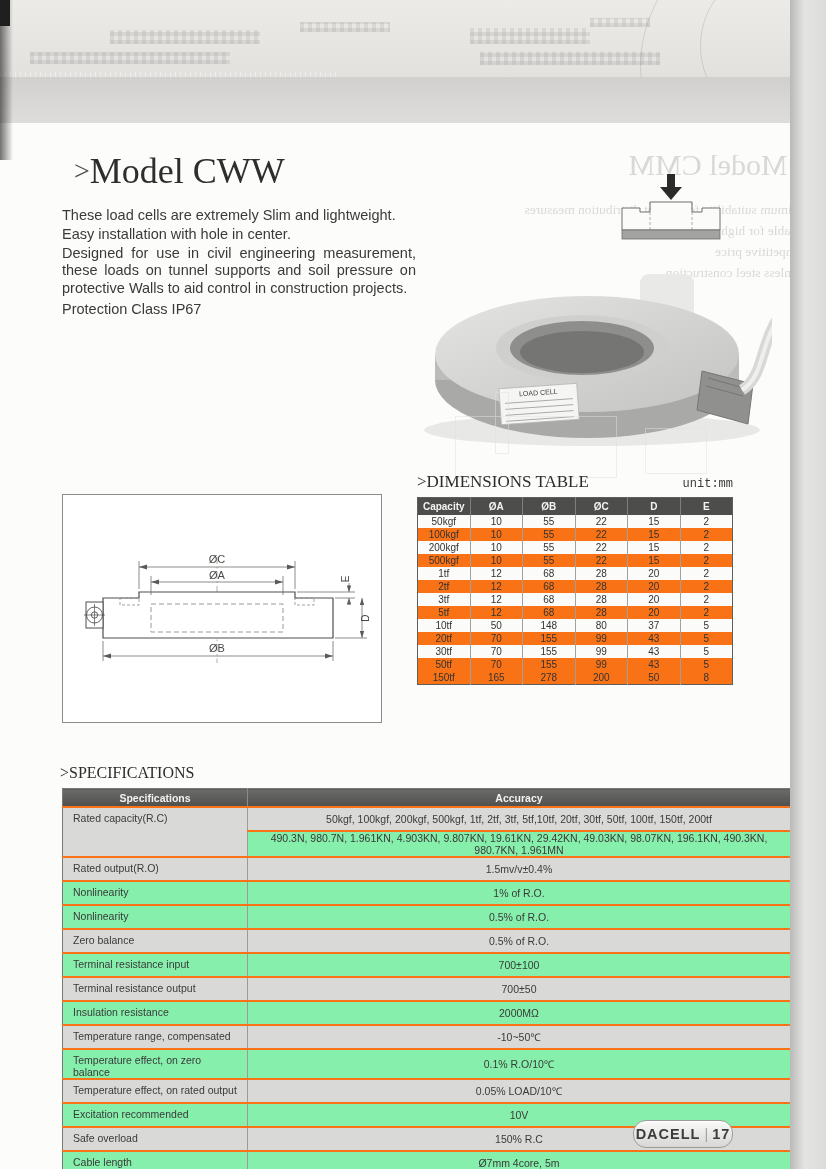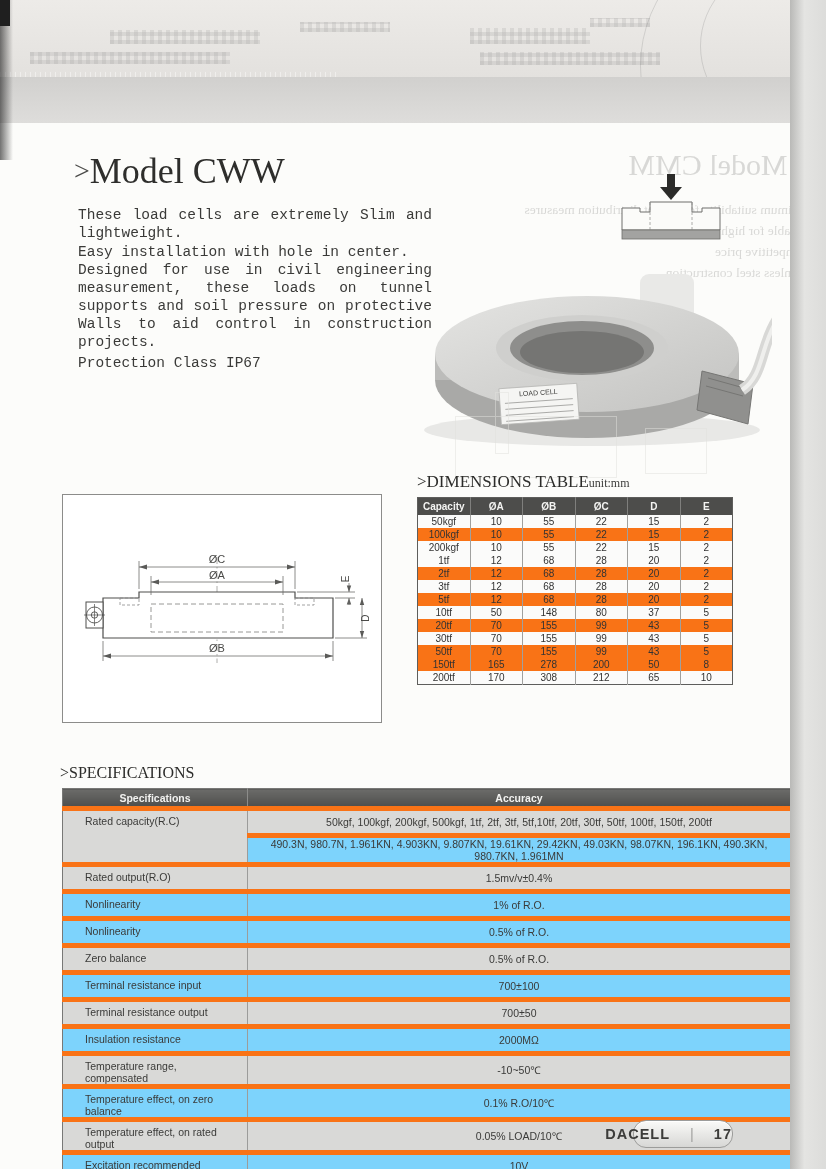--- a/index.html
+++ b/index.html
@@ -19,71 +19,71 @@
   .arc{position:absolute;border:1px solid rgba(140,140,140,.28);border-radius:50%;}
   
   .left-corner{position:absolute;left:0;top:0;width:10px;height:26px;background:#1f1f1f;}
   .left-edge{position:absolute;left:0;top:0;width:13px;height:160px;
              background:linear-gradient(to right,rgba(40,40,40,.65),rgba(40,40,40,0));}
   .right-edge{position:absolute;left:790px;top:0;width:36px;height:1169px;
               background:linear-gradient(to right,#b9b9b7,#e4e4e2 40%,#dcdcda);}
   .model-head{position:absolute;left:74px;top:150px;font-family:"Liberation Serif",serif;
               font-size:36px;color:#2e2e2c;}
   .model-head .gt{font-size:28px;vertical-align:3px;color:#4a4a48;}
-  .model-desc{position:absolute;left:78px;top:207px;width:354px;font-family:Liberation Mono, monospace;
+  .model-desc{position:absolute;left:62px;top:207px;width:354px;font-family:Liberation Sans, sans-serif;
               font-size:14.5px;line-height:1.23;color:#3a3a38;text-align:justify;}
   .model-desc .ln{margin:0 0 1px 0;}
   .model-desc .last{margin-top:3px;}
   
   .ghost{position:absolute;left:412px;top:148px;width:400px;transform:scaleX(-1);
          color:#bcbcba;opacity:.55;font-family:"Liberation Serif",serif;pointer-events:none;}
   .ghost h2{margin:0 0 18px 0;font-size:30px;font-weight:normal;}
   .ghost .gl{font-size:13.5px;line-height:1.55;}
   .ghost-rects{position:absolute;left:435px;top:392px;width:290px;height:88px;opacity:.5;}
   .ghost-rects div{position:absolute;border:1px solid #e2e2de;}
   
   .mini-diagram{position:absolute;left:612px;top:168px;}
   .photo{position:absolute;left:412px;top:268px;}
   .drawing-box{position:absolute;left:62px;top:494px;width:318px;height:227px;
                border:1px solid #8c8c8a;background:#fff;}
   
   .sec-head{position:absolute;font-family:"Liberation Serif",serif;color:#2c2c2a;}
   .dims-head{left:417px;top:472px;width:316px;font-size:17px;display:flex;
-             align-items:baseline;}
-  .dims-head .unit{font-family:Liberation Serif, serif;font-size:12px;color:#3c3c3a;}
+             justify-content:space-between;align-items:baseline;}
+  .dims-head .unit{font-family:Liberation Mono, monospace;font-size:12px;color:#3c3c3a;}
   .spec-head{left:60px;top:764px;font-size:16px;}
   
   .dims-table{position:absolute;left:417px;top:497px;width:316px;border-collapse:collapse;
               table-layout:fixed;font-size:10px;color:#333;border:1px solid #5e5e5c;}
   .dims-table th{background:#4d4d4b;color:#f4f4f2;font-weight:bold;height:15px;
                  font-size:10px;border-left:1px solid #7f7f7d;}
   .dims-table th:first-child{border-left:none;}
   .dims-table td{height:13px;text-align:center;border-left:1px solid #a0a09e;
                  background:#fbfbfa;padding:0;}
   .dims-table td:first-child{border-left:none;}
   .dims-table tr.gray td{background:#f97316;}
   
   .spec-table{position:absolute;left:62px;top:788px;width:728px;border-collapse:collapse;
               table-layout:fixed;font-size:10.5px;color:#3a3a38;border:1px solid #787876;
               border-bottom:2px solid #565654;}
   .spec-table th{background:linear-gradient(#6b6b69,#4f4f4d);color:#f2f2f0;font-weight:bold;
                  height:15px;font-size:10.5px;}
   .spec-table th + th{border-left:1px solid #8c8c8a;}
-  .spec-table td{border-top:5px solid #f97316;padding:0 22px;}
+  .spec-table td{border-top:2px solid #f97316;padding:0 10px;}
   .spec-table td.label{text-align:left;vertical-align:top;padding-top:4px;}
   .spec-table td.value{text-align:center;border-left:1px solid #9c9c9a;}
   .spec-table td.gray{background:#d9d9d7;}
-  .spec-table td.white{background:#7dd3fc;}
+  .spec-table td.white{background:#86efac;}
   .spec-table tr.cap td{height:22px;}
   .spec-table tr.norm td{height:18px;margin-top:17px;}
   
   .footer-pill{position:absolute;left:633px;top:1120px;width:98px;height:26px;border-radius:13px;
                border:1px solid #9c9c9a;background:linear-gradient(#fafaf8,#d7d7d5);
-               box-shadow:inset 0 1px 0 #fff;display:flex;align-items:center;justify-content:flex-end;
-               gap:20px;font-size:14.5px;}
+               box-shadow:inset 0 1px 0 #fff;display:flex;align-items:center;justify-content:center;
+               gap:4px;font-size:14.5px;}
   .footer-pill .brand{font-weight:bold;letter-spacing:1px;color:#3c3c3a;}
   .footer-pill .div{color:#a2a2a0;font-weight:normal;}
   .footer-pill .pg{font-weight:bold;color:#3c3c3a;letter-spacing:1px;}
 </style>
 </head>
 <body>
 
 <div class="page">
 
   <div class="hdr-wrap">
@@ -252,20 +252,28 @@
           <td>2</td>
         </tr>
         <tr>
           <td>200kgf</td>
           <td>10</td>
           <td>55</td>
           <td>22</td>
           <td>15</td>
           <td>2</td>
         </tr>
+        <tr class="gray">
+          <td>500kgf</td>
+          <td>10</td>
+          <td>55</td>
+          <td>22</td>
+          <td>15</td>
+          <td>2</td>
+        </tr>
         <tr>
           <td>1tf</td>
           <td>12</td>
           <td>68</td>
           <td>28</td>
           <td>20</td>
           <td>2</td>
         </tr>
         <tr class="gray">
           <td>2tf</td>
@@ -324,28 +332,20 @@
           <td>5</td>
         </tr>
         <tr class="gray">
           <td>150tf</td>
           <td>165</td>
           <td>278</td>
           <td>200</td>
           <td>50</td>
           <td>8</td>
         </tr>
-        <tr>
-          <td>200tf</td>
-          <td>170</td>
-          <td>308</td>
-          <td>212</td>
-          <td>65</td>
-          <td>10</td>
-        </tr>
       </tbody>
   </table>
 
   <div class="sec-head spec-head">
     <span>&gt;</span><span>SPECIFICATIONS</span>
   </div>
   <table class="spec-table">
     <colgroup>
         <col style="width:185px">
         <col style="width:543px">

